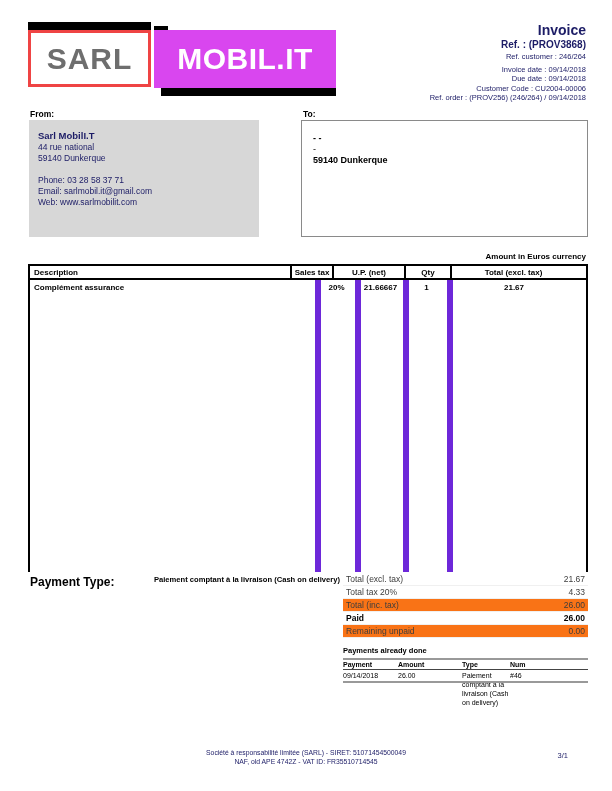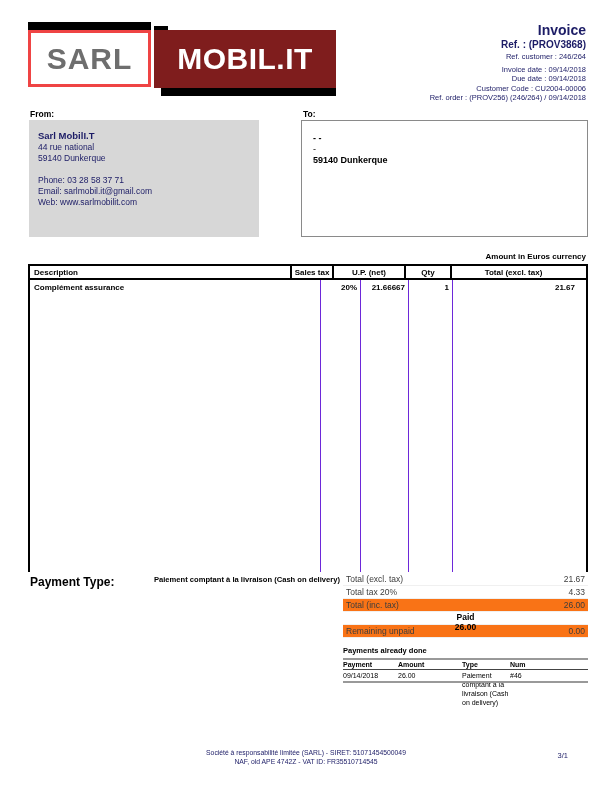--- a/index.html
+++ b/index.html
@@ -6,21 +6,21 @@
   html,body { background:#fff; }
   body { width:612px; height:791px; font-family:"Liberation Sans", sans-serif; position:relative; overflow:hidden; }
   .page { position:absolute; left:0; top:0; width:612px; height:791px; background:#fff; }
 
   
   .logo { position:absolute; left:28px; top:20px; width:308px; height:77px; }
   .logo-topbar { position:absolute; left:0; top:2px; width:123px; height:8px; background:#000; }
   .logo-sarl { position:absolute; left:0; top:10px; width:123px; height:57px; background:#fff; border:3px solid #ef4444;
                display:flex; align-items:center; justify-content:center; font-weight:bold; font-size:30px; color:#6e6e6e; letter-spacing:1px; }
   .logo-notch { position:absolute; left:126px; top:6px; width:14px; height:12px; background:#000; }
-  .logo-mobilit { position:absolute; left:126px; top:10px; width:182px; height:58px; background:#7f1d1d;
+  .logo-mobilit { position:absolute; left:126px; top:10px; width:182px; height:58px; background:#d946ef;
                display:flex; align-items:center; justify-content:center; font-weight:bold; font-size:30px; color:#fff; letter-spacing:0.5px; }
   .logo-botbar { position:absolute; left:133px; top:68px; width:175px; height:8px; background:#000; }
 
   
   .hmeta { position:absolute; right:26px; top:22px; width:300px; text-align:right; color:#1c1c66; }
   .inv-title { font-size:14px; font-weight:bold; line-height:16px; }
   .inv-ref { font-size:10px; font-weight:bold; line-height:13px; margin-bottom:1px; }
   .inv-line { font-size:7.5px; line-height:9.5px; }
   .inv-line.gap { margin-top:3px; }
 
@@ -37,36 +37,36 @@
 
   
   .currency-note { position:absolute; right:26px; top:252px; font-size:8px; font-weight:bold; color:#000; }
 
   
   .itable { position:absolute; left:28px; top:264px; width:560px; font-size:8px; color:#000; }
   .hrow { display:flex; border:2px solid #000; height:16px; font-weight:bold; align-items:center; }
   .hrow .hc { border-left:2px solid #000; height:100%; display:flex; align-items:center; justify-content:center; }
   .hrow .hc.first { border-left:none; justify-content:flex-start; padding-left:4px; }
   .brow { display:flex; border-left:2px solid #000; border-right:2px solid #000; height:292px; }
-  .brow .bc { border-right:1px solid #6d28d9; padding-top:3px; font-weight:bold; }
+  .brow .bc { border-right:6px solid #6d28d9; padding-top:3px; font-weight:bold; }
   .brow .bc.last { border-right:none; }
   .c1 { width:291px; } .c2 { width:40px; } .c3 { width:48px; } .c4 { width:44px; } .c5 { width:125px; }
   .hrow .c1 { width:260px; } .hrow .c2 { width:42px; } .hrow .c3 { width:72px; } .hrow .c4 { width:46px; } .hrow .c5 { width:125px; }
-  .bc.num { text-align:right; padding-right:3px; }
+  .bc.num { text-align:center; padding-right:3px; }
   .bc.desc { padding-left:4px; }
 
   
   .ptype-label { position:absolute; left:30px; top:575px; font-size:12px; font-weight:bold; color:#000; }
   .ptype-value { position:absolute; left:128px; top:575px; width:212px; text-align:right; font-size:7.6px; font-weight:bold; color:#000; }
 
   
   .totals { position:absolute; left:343px; top:573px; width:245px; font-size:8.5px; color:#3d3d3d; }
   .trow { display:flex; justify-content:space-between; align-items:center; height:13px; padding:0 3px; border-bottom:1px solid #f0f0f0; }
   .trow.shaded { background:#f97316; }
-  .trow.boldrow { color:#000; font-weight:bold;flex-direction:column; }
+  .trow.boldrow { color:#000; font-weight:bold; }
 
   
   .payments { position:absolute; left:343px; top:646px; width:245px; font-size:7px; color:#000; }
   .pay-title { font-size:7.5px; font-weight:bold; margin-bottom:3px; }
   .pay-thick { height:2px; background:#999; }
   .pay-head { display:flex; font-weight:bold; padding:1px 0; }
   .pay-mid { height:1px; background:#444; }
   .prow { display:flex; position:relative; padding-top:1px; line-height:9px; }
   .pc1 { width:55px; } .pc2 { width:64px; } .pc3 { width:48px; } .pc4 { width:78px; }
   .psep { position:absolute; left:0; top:11px; width:100%; height:2px; background:#999; }

